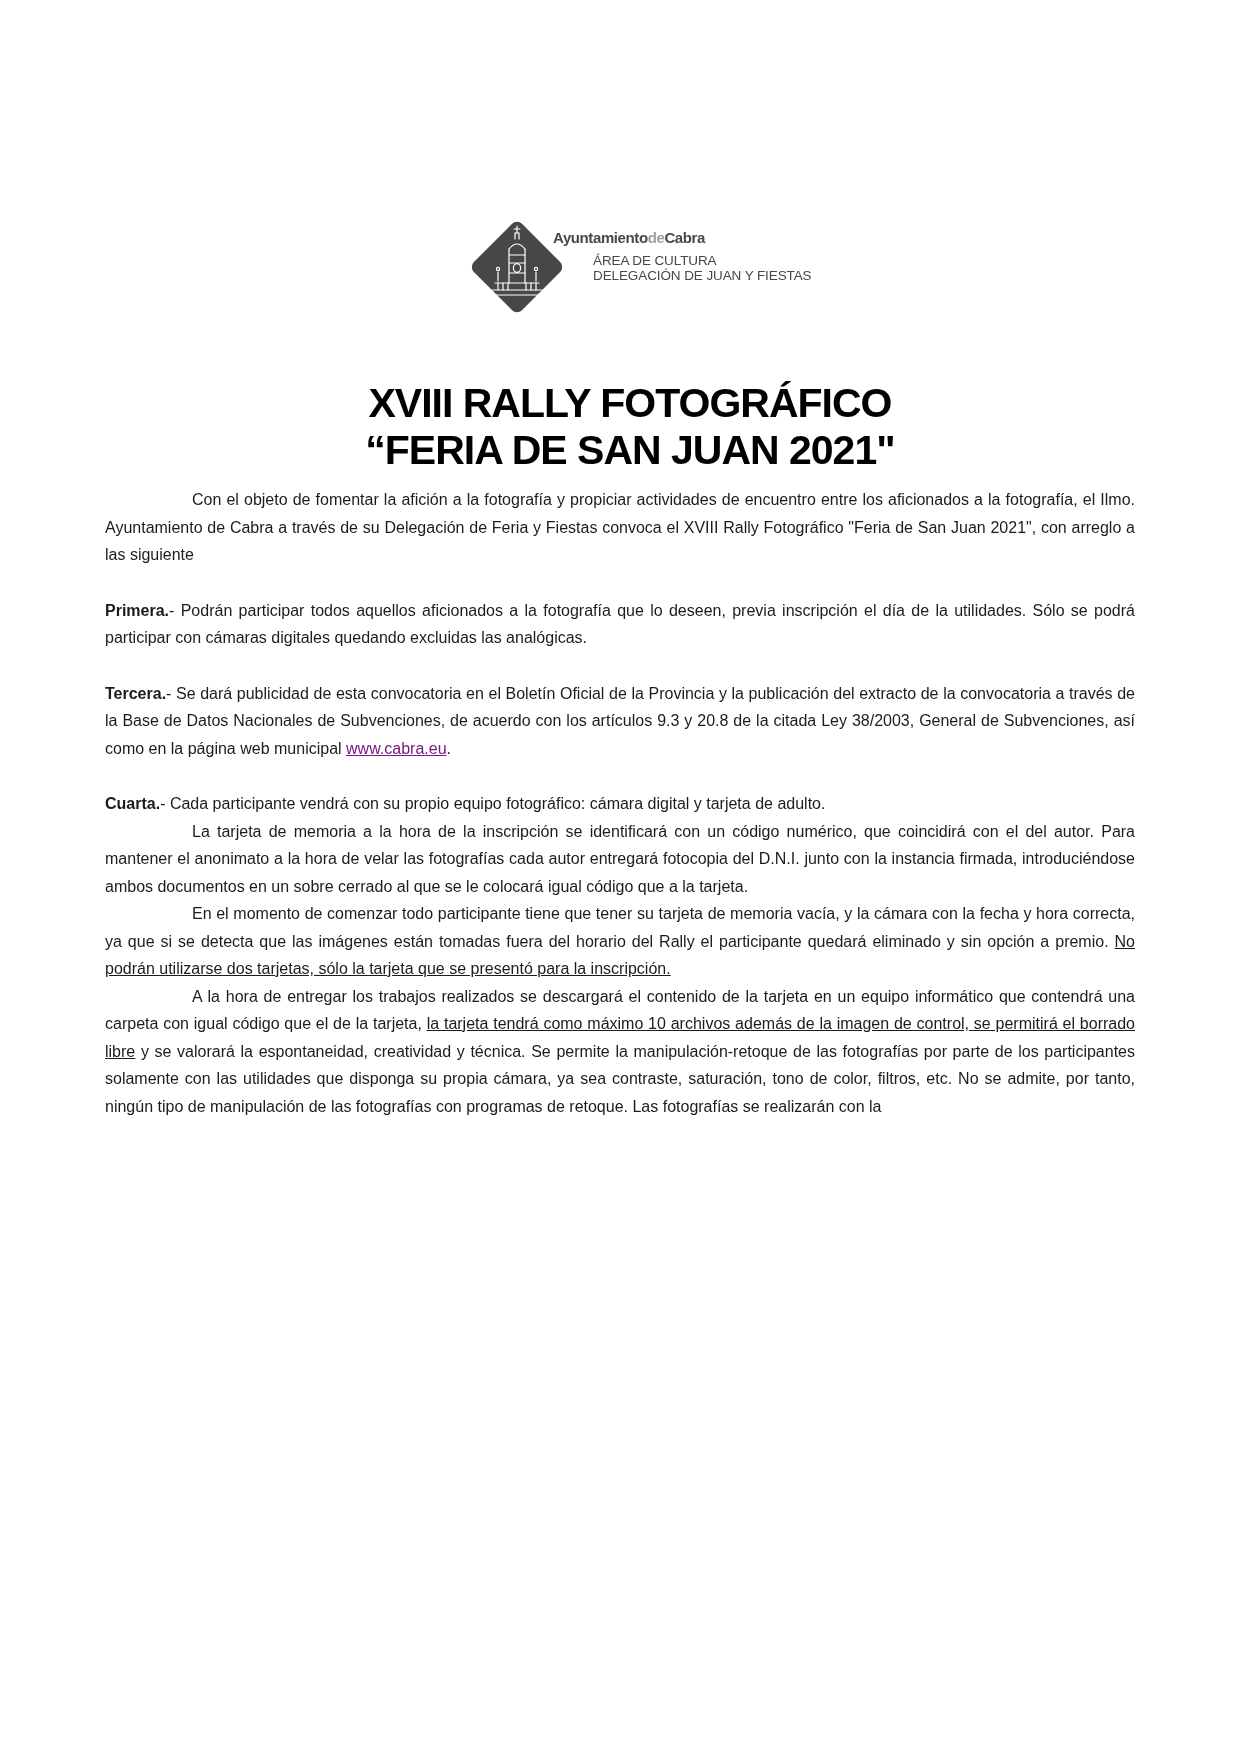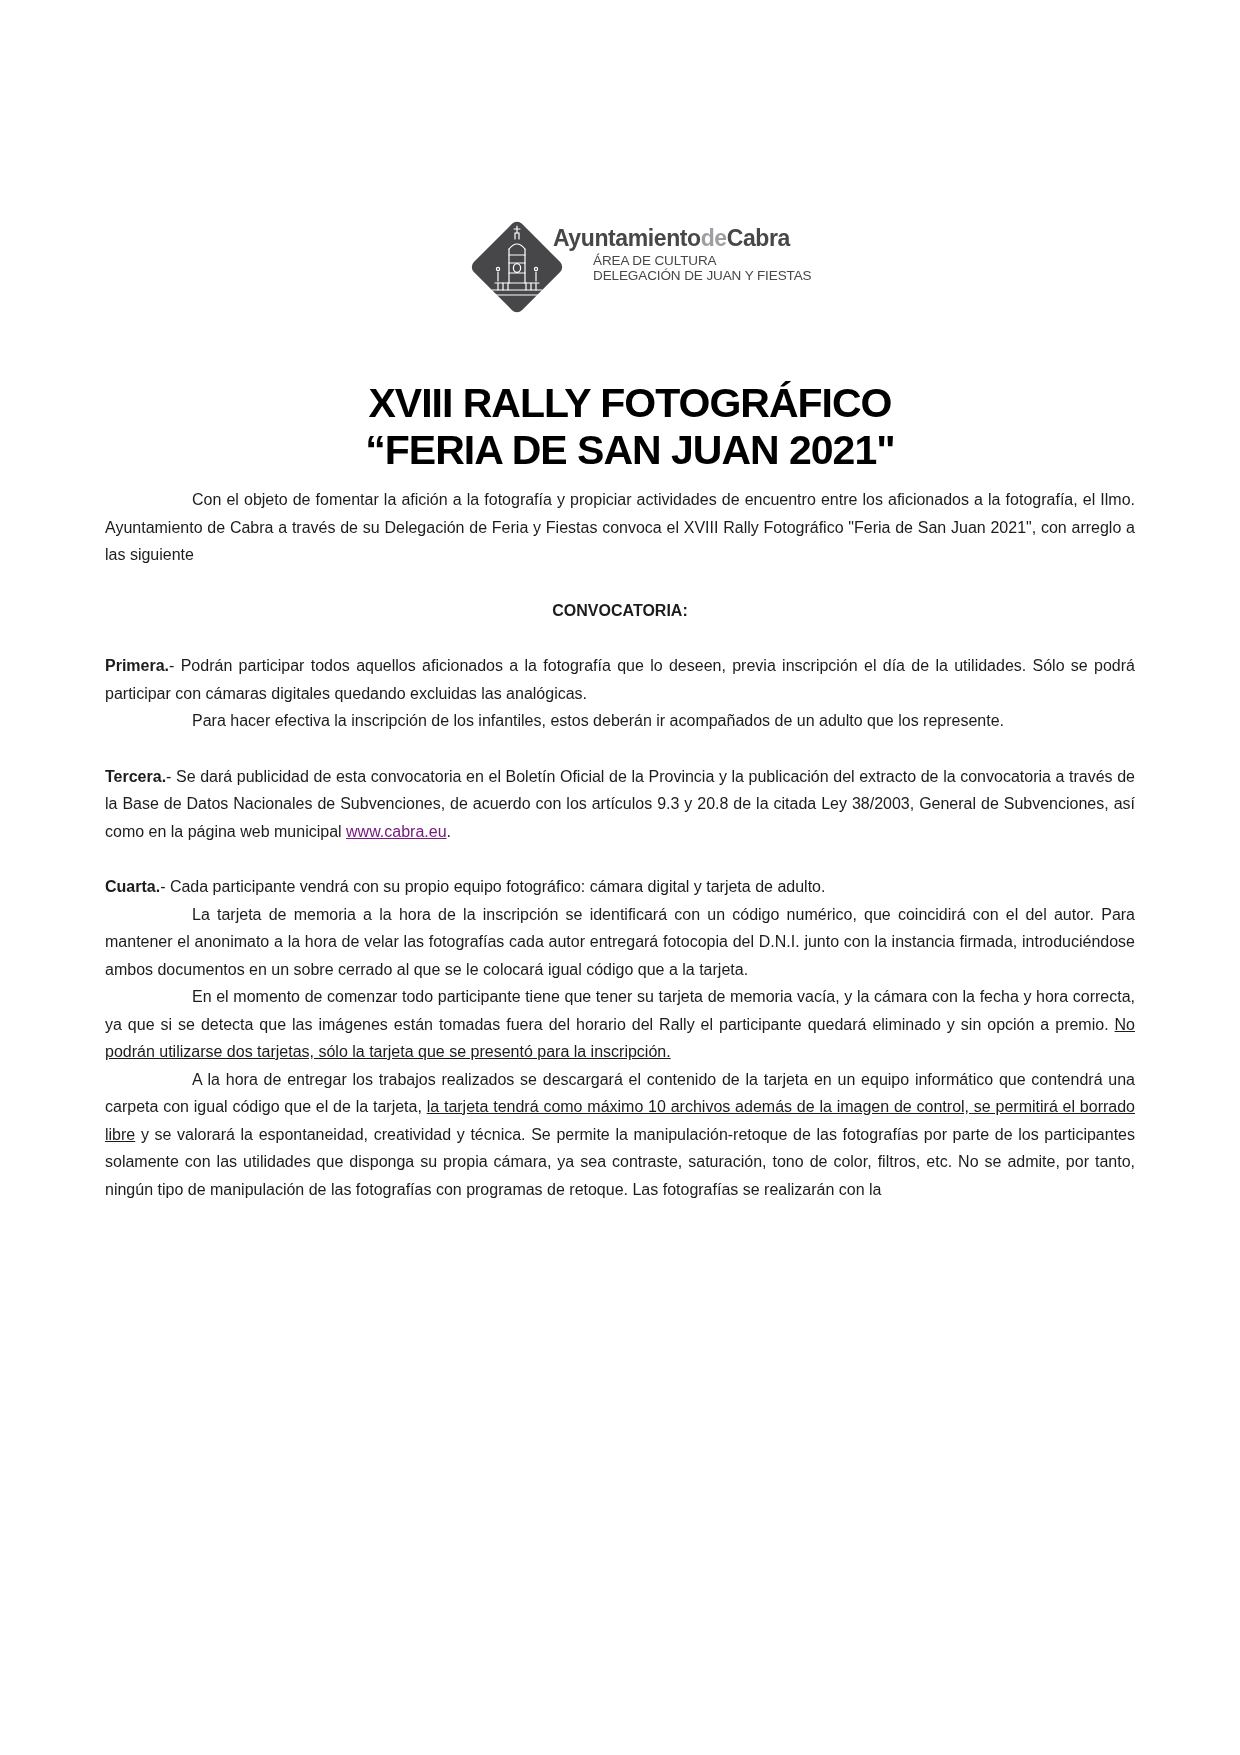--- a/index.html
+++ b/index.html
@@ -13,21 +13,21 @@
     font-family: "Liberation Sans", sans-serif;
     overflow: hidden;
   }
 
   
   .logo { position: absolute; top: 217px; left: 467px; width: 340px; height: 105px; }
   .logo-diamond { position: absolute; top: 0; left: 0; }
   .logo-diamond .diamond { fill: var(--logo_dark, #47474a); }
   .logo-diamond .art { stroke: #ffffff; stroke-width: 1.2; fill: none; stroke-linecap: round; }
   .logo-text { position: absolute; left: 86px; top: 9px; white-space: nowrap; }
-  .logo-line1 { font-size: 23px; line-height: 24px; font-weight: bold; color: var(--logo_dark, #47474a); letter-spacing: -0.4px; }
+  .logo-line1 { font-size: 15px; line-height: 24px; font-weight: bold; color: var(--logo_dark, #47474a); letter-spacing: -0.4px; }
   .logo-de { color: var(--logo_light, #9d9fa2); }
   .logo-sub { font-size: 13.5px; line-height: 15px; color: var(--logo_dark, #47474a); letter-spacing: -0.1px; margin-left: 40px; }
   .logo-sub.first { margin-top: 3px; }
 
   
   .doc-title {
     position: absolute;
     top: 380px; left: 0; width: 100%;
     text-align: center;
     font-weight: bold;
@@ -96,25 +96,23 @@
 
   <h1 class="doc-title">
     <div>XVIII RALLY FOTOGRÁFICO</div>
     <div>“FERIA DE SAN JUAN 2021"</div>
   </h1>
 
   <div class="content">
 
     <p class="para indent">Con el objeto de fomentar la afición a la fotografía y propiciar actividades de encuentro entre los aficionados a la fotografía, el Ilmo. Ayuntamiento de Cabra a través de su Delegación de Feria y Fiestas convoca el XVIII Rally Fotográfico "Feria de San Juan 2021", con arreglo a las siguiente</p>
 
-    <p class="para heading sp">CONVOCATORIA:</p>
 
     <p class="para sp"><span class="lead">Primera.</span><span>- Podrán participar todos aquellos aficionados a la fotografía que lo deseen, previa inscripción el día de la utilidades. Sólo se podrá participar con cámaras digitales quedando excluidas las analógicas.</span></p>
 
-    <p class="para indent">Para hacer efectiva la inscripción de los infantiles, estos deberán ir acompañados de un adulto que los represente.</p>
 
     <p class="para sp"><span class="lead">Tercera.</span><span>- Se dará publicidad de esta convocatoria en el Boletín Oficial de la Provincia y la publicación del extracto de la convocatoria a través de la Base de Datos Nacionales de Subvenciones, de acuerdo con los artículos 9.3 y 20.8 de la citada Ley 38/2003, General de Subvenciones, así como en la página web municipal </span><a class="link">www.cabra.eu</a><span>.</span></p>
 
     <p class="para sp"><span class="lead">Cuarta.</span><span>- Cada participante vendrá con su propio equipo fotográfico: cámara digital y tarjeta de adulto.</span></p>
     <p class="para indent">La tarjeta de memoria a la hora de la inscripción se identificará con un código numérico, que coincidirá con el del autor. Para mantener el anonimato a la hora de velar las fotografías cada autor entregará fotocopia del D.N.I. junto con la instancia firmada, introduciéndose ambos documentos en un sobre cerrado al que se le colocará igual código que a la tarjeta.</p>
     <p class="para indent"><span>En el momento de comenzar todo participante tiene que tener su tarjeta de memoria vacía, y la cámara con la fecha y hora correcta, ya que si se detecta que las imágenes están tomadas fuera del horario del Rally el participante quedará eliminado y sin opción a premio. </span><span class="u">No podrán utilizarse dos tarjetas, sólo la tarjeta que se presentó para la inscripción.</span></p>
     <p class="para indent"><span>A la hora de entregar los trabajos realizados se descargará el contenido de la tarjeta en un equipo informático que contendrá una carpeta con igual código que el de la tarjeta, </span><span class="u">la tarjeta tendrá como máximo 10 archivos además de la imagen de control, se permitirá el borrado libre</span><span> y se valorará la espontaneidad, creatividad y técnica. Se permite la manipulación-retoque de las fotografías por parte de los participantes solamente con las utilidades que disponga su propia cámara, ya sea contraste, saturación, tono de color, filtros, etc. No se admite, por tanto, ningún tipo de manipulación de las fotografías con programas de retoque. Las fotografías se realizarán con la</span></p>
 
   </div>
 </div>

